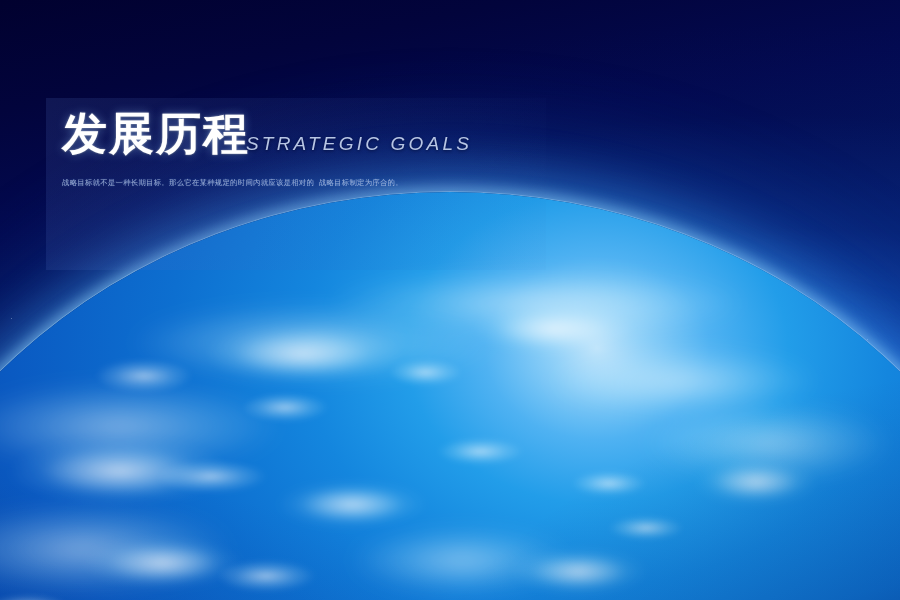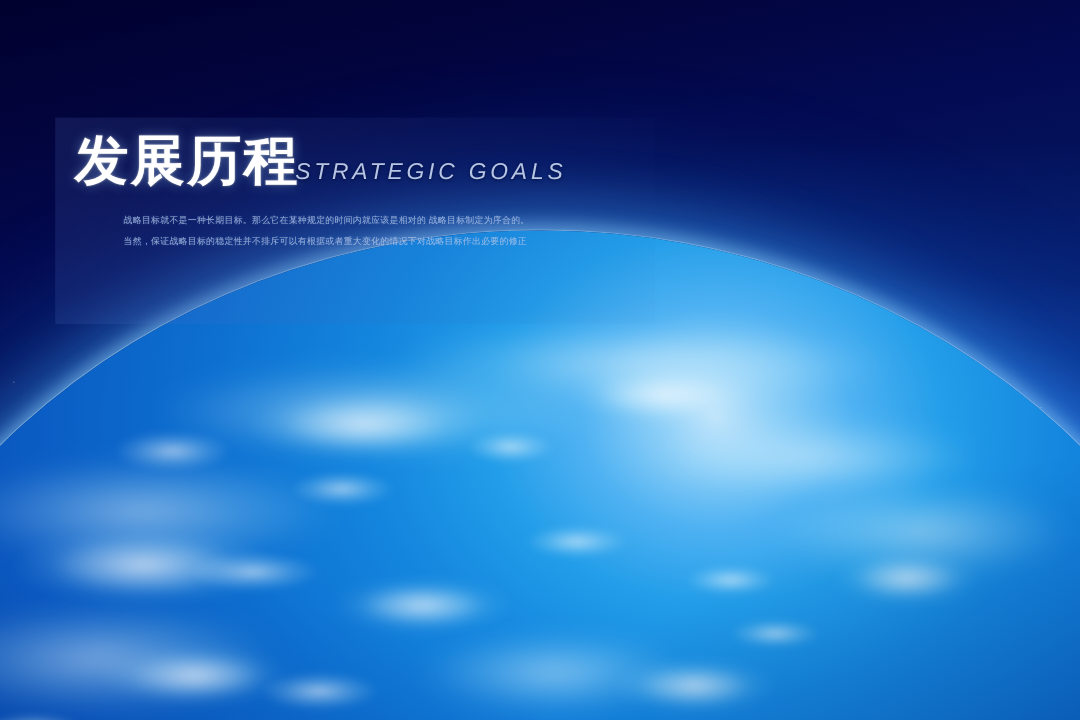--- a/index.html
+++ b/index.html
@@ -259,29 +259,28 @@
     opacity: .92;
     margin-left: -4px;
     padding-bottom: 2px;
     text-shadow: 0 1px 3px rgba(0,8,44,0.7);
   }
 
   .body-lines {
     margin-top: 18px;
   }
   .body-line {
-    font-family: Liberation Serif, serif;
+    font-family: Liberation Mono, monospace;
     font-size: 7.4px;
     line-height: 17px;
     letter-spacing: .25px;
     color: #b9cae8;
     opacity: .80;
     white-space: nowrap;
     text-shadow: 0 0 2px rgba(80,140,230,0.55);
-    margin-left: 41px;
   }
 </style>
 </head>
 <body>
 
 <div class="banner">
 
   <div class="sky"></div>
   <div class="sky-glow"></div>
 
@@ -336,17 +335,16 @@
   <div class="panel"></div>
 
   <div class="text-block">
     <div class="title-row">
       <span class="title-cn">发展历程</span>
       <span class="title-en">STRATEGIC GOALS</span>
     </div>
 
     <div class="body-lines">
       <div class="body-line">战略目标就不是一种长期目标。那么它在某种规定的时间内就应该是相对的 战略目标制定为序合的。</div>
-      <div class="body-line">当然，保证战略目标的稳定性并不排斥可以有根据或者重大变化的情况下对战略目标作出必要的修正</div>
     </div>
   </div>
 
 </div>
 
 </body></html>

